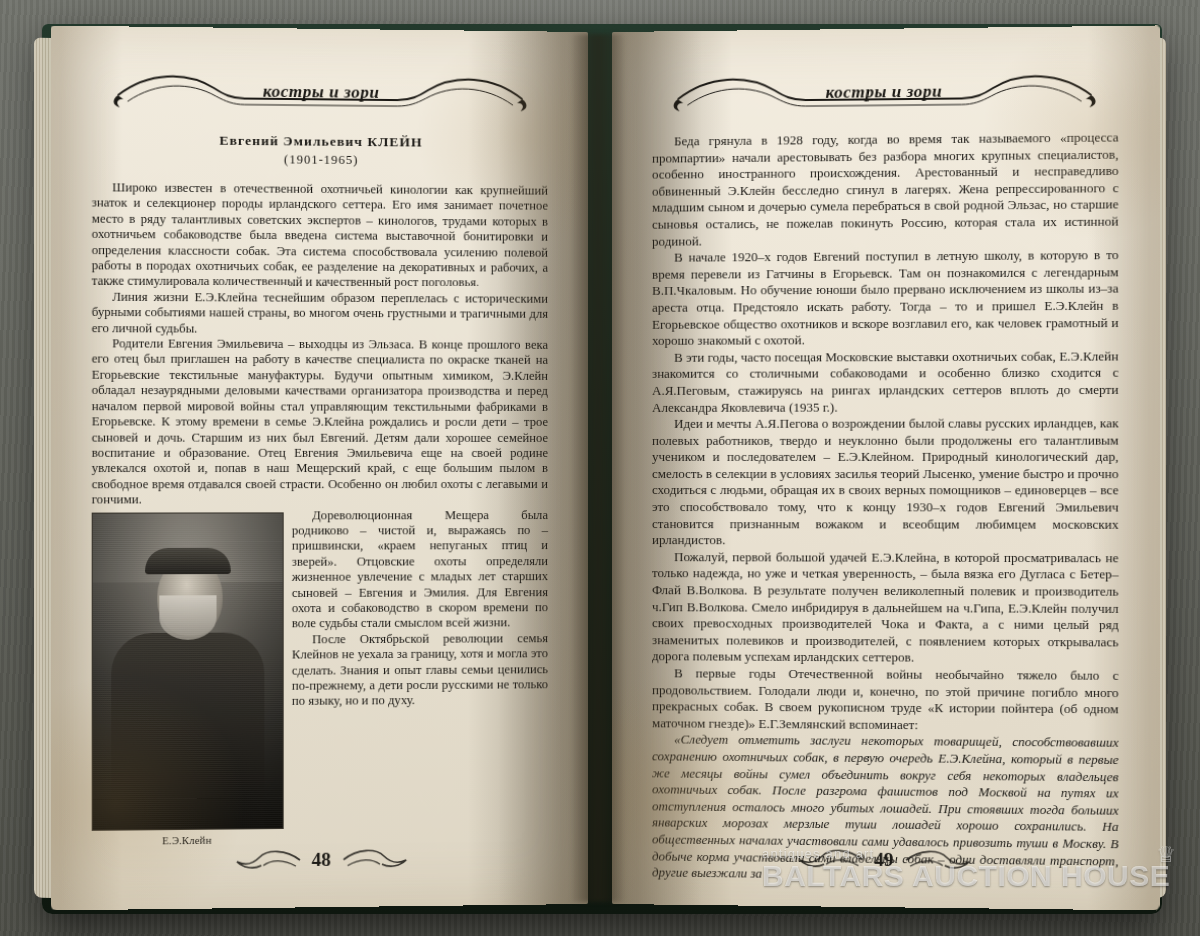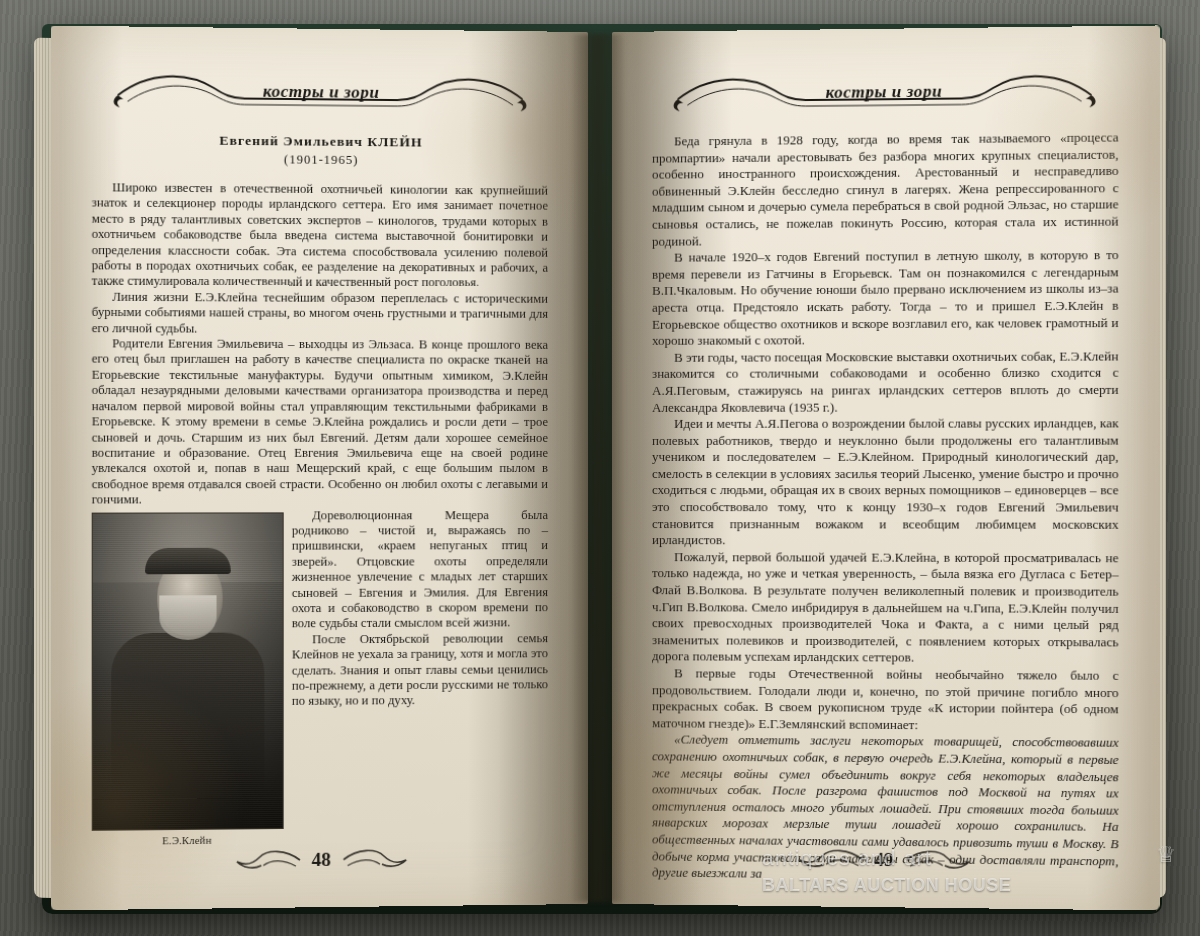--- a/index.html
+++ b/index.html
@@ -262,26 +262,26 @@
     position: absolute;
     left: 762px;
     top: 846px;
     width: 430px;
     color: rgba(255,255,255,0.55);
     font-family: "Liberation Sans", sans-serif;
     text-shadow: 0 1px 2px rgba(0,0,0,0.35);
     pointer-events: none;
   }
   .watermark .wm-small {
-    font-size: 21px;
+    font-size: 13px;
     letter-spacing: 1.2px;
     margin-bottom: 1px;
   }
   .watermark .wm-big {
-    font-size: 18px;
+    font-size: 30px;
     font-weight: bold;
     letter-spacing: .5px;
     line-height: 28px;
   }
   .watermark .crown {
     position: absolute;
     right: 16px;
     top: -4px;
     font-size: 22px;
     color: rgba(255,255,255,0.6);

